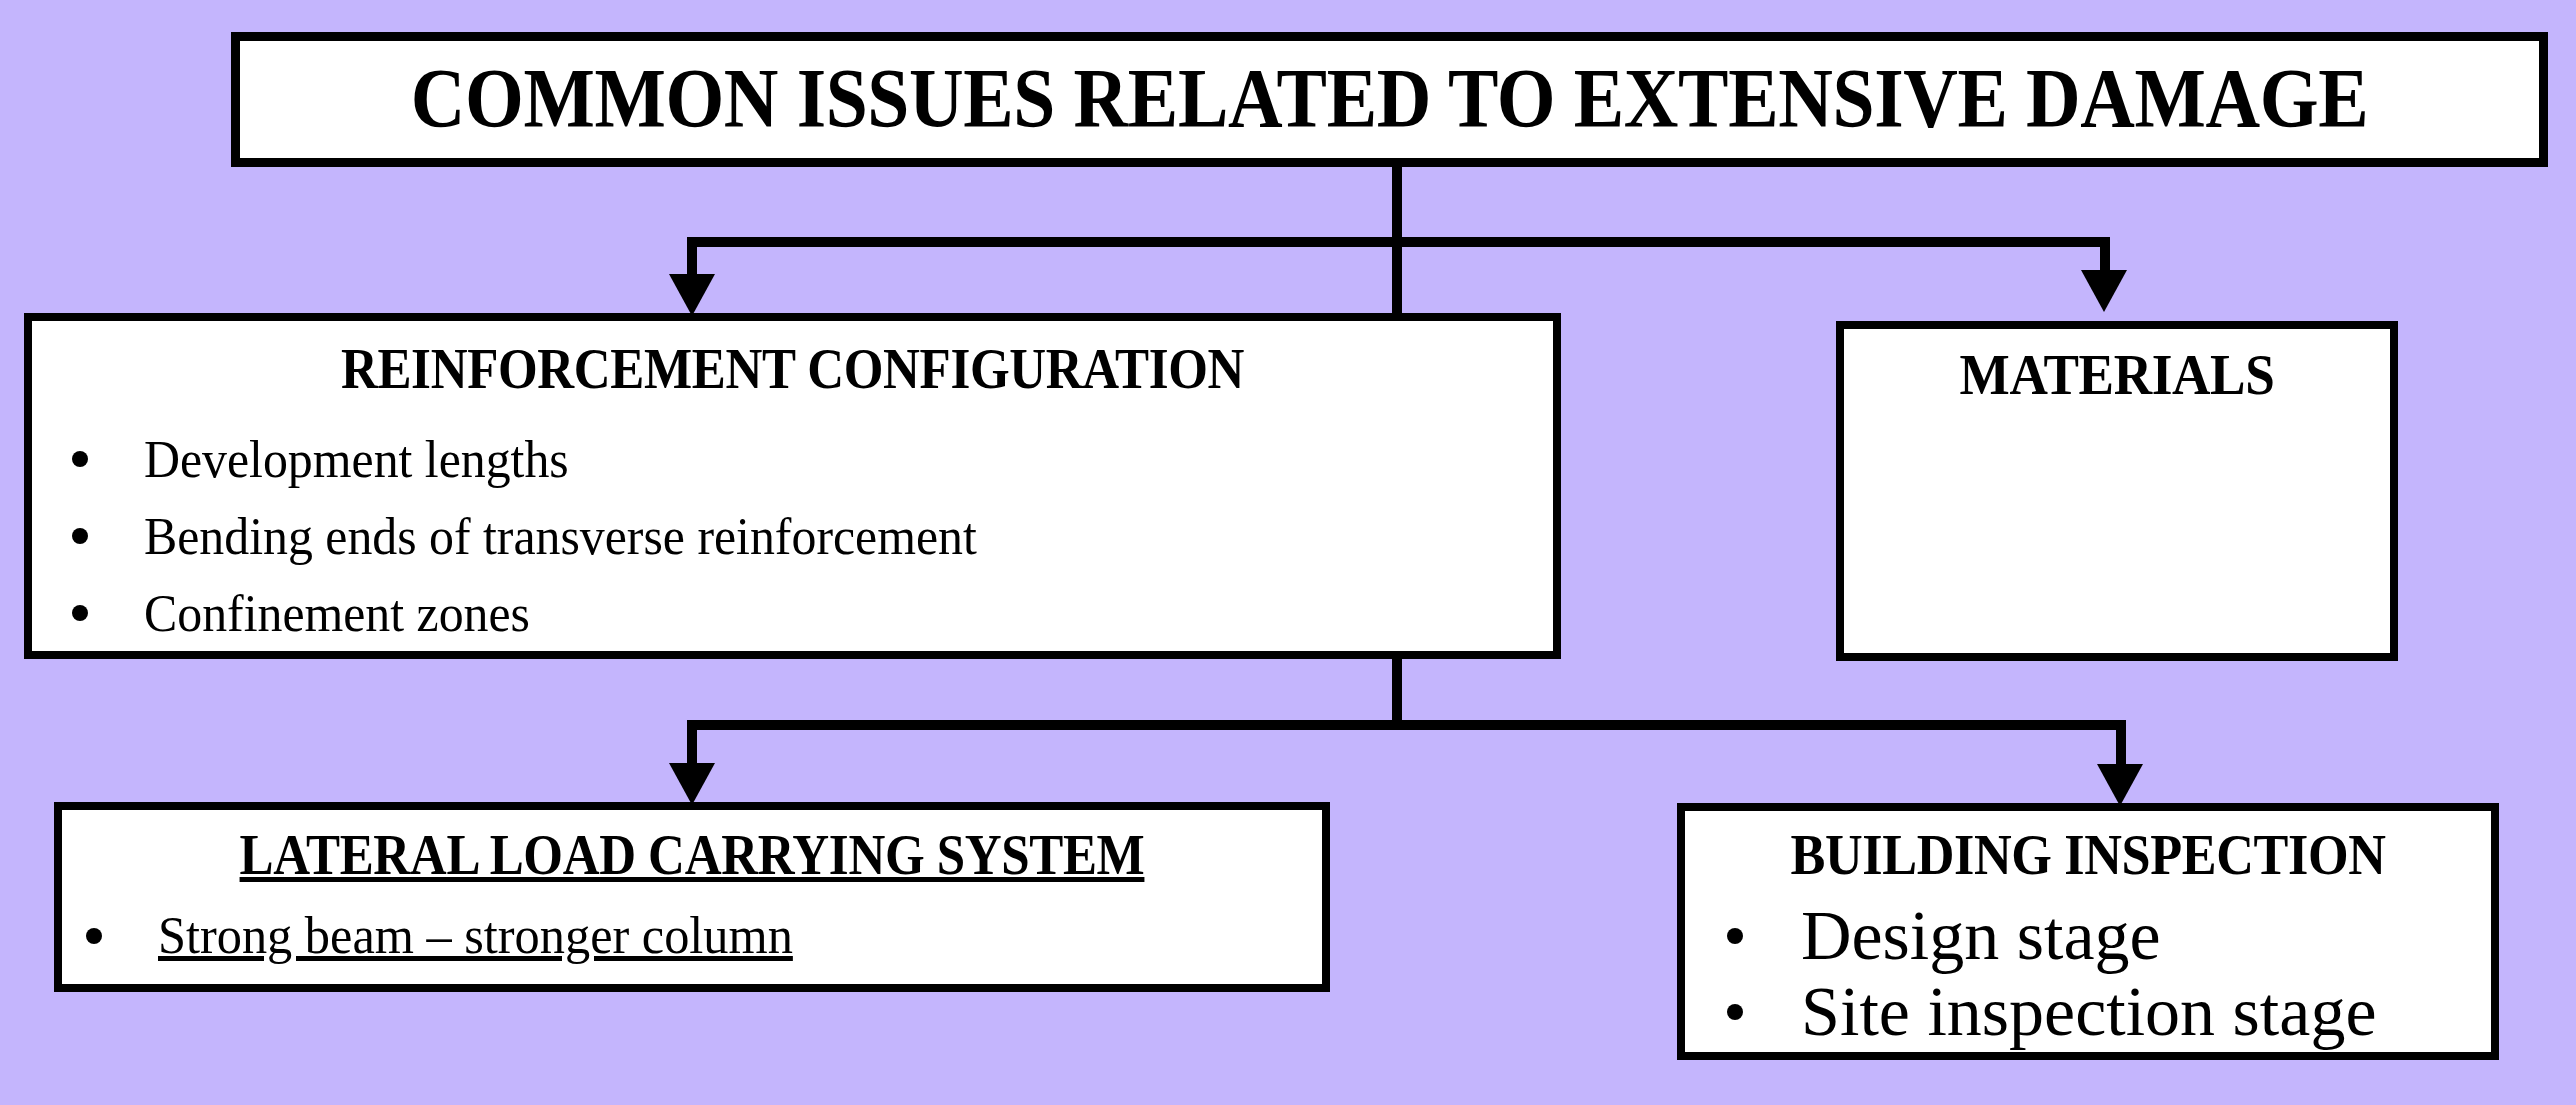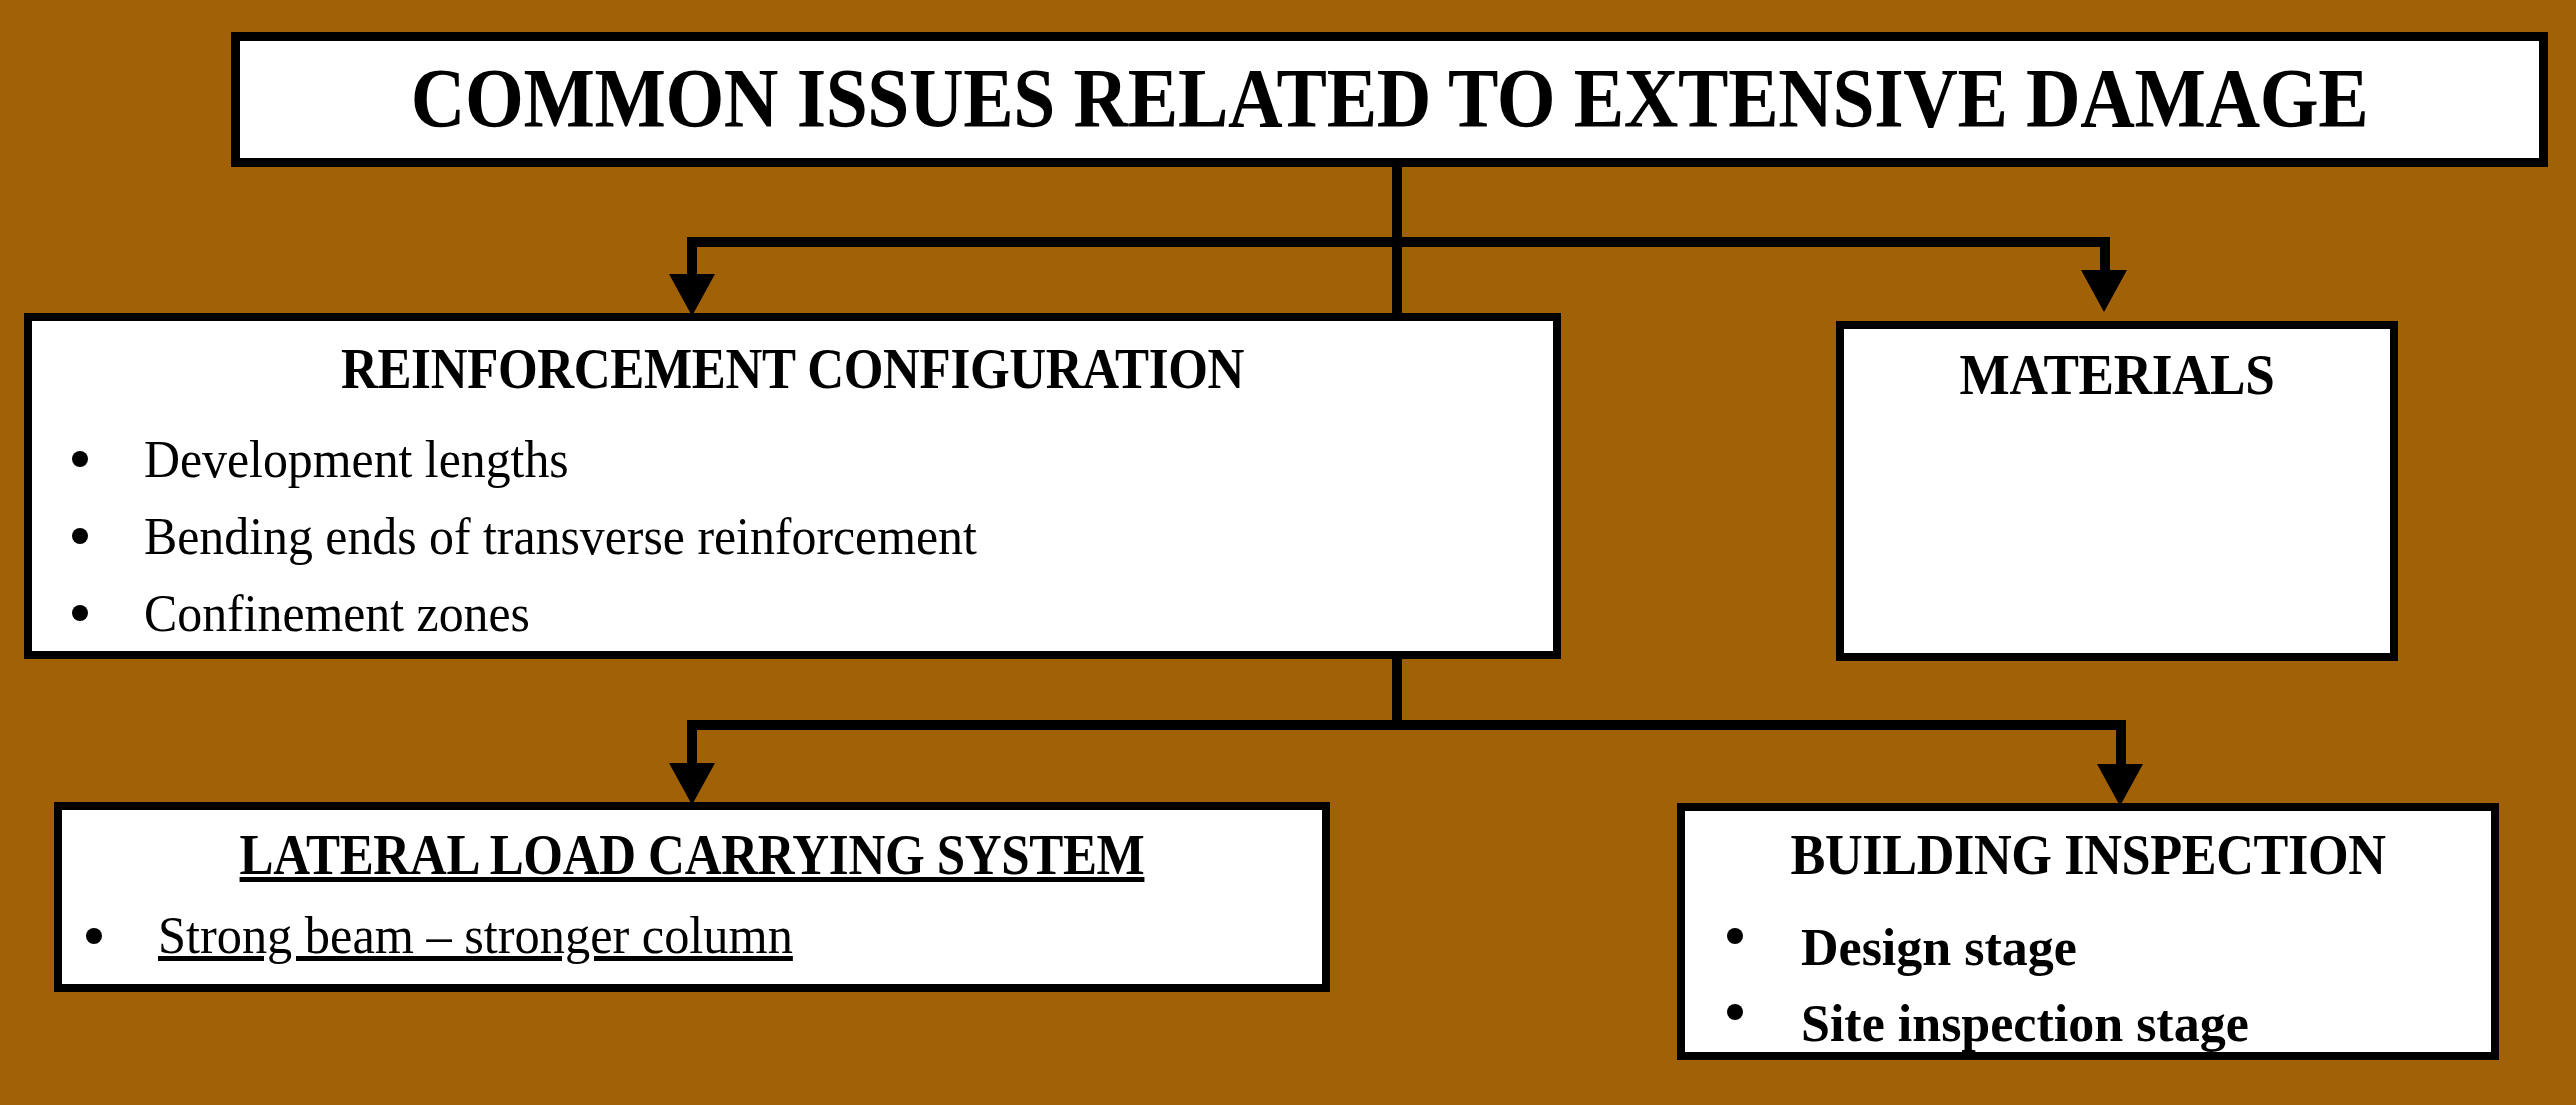--- a/index.html
+++ b/index.html
@@ -5,21 +5,21 @@
 <style>
   html, body {
     margin: 0;
     padding: 0;
     background: #ffffff;
   }
   #canvas {
     position: relative;
     width: 2576px;
     height: 1106px;
-    background: #a16207;
+    background: #c4b5fd;
     overflow: hidden;
     font-family: "Liberation Serif", "DejaVu Serif", serif;
     color: #000000;
   }
 
   
   .node {
     position: absolute;
     box-sizing: border-box;
     background: #ffffff;
@@ -160,26 +160,25 @@
   #inspection-node .node-title {
     font-size: 58px;
     margin-top: 14.5px;
     transform: scaleX(0.90);
   }
   #inspection-node .bullets {
     margin-top: 14.5px;
     padding-left: 42px;
   }
   #inspection-node .bullets li {
-    font-size: 52px;
+    font-size: 70px;
     height: 76px;
     padding-left: 74px;
     display: flex;
-    align-items: flex-end;
-    font-weight: bold;
+    align-items: center;
   }
 
   
   .conn {
     position: absolute;
     background: #000000;
   }
   .conn-v { width: 9.6px; }
   .conn-h { height: 10.4px; }
 

